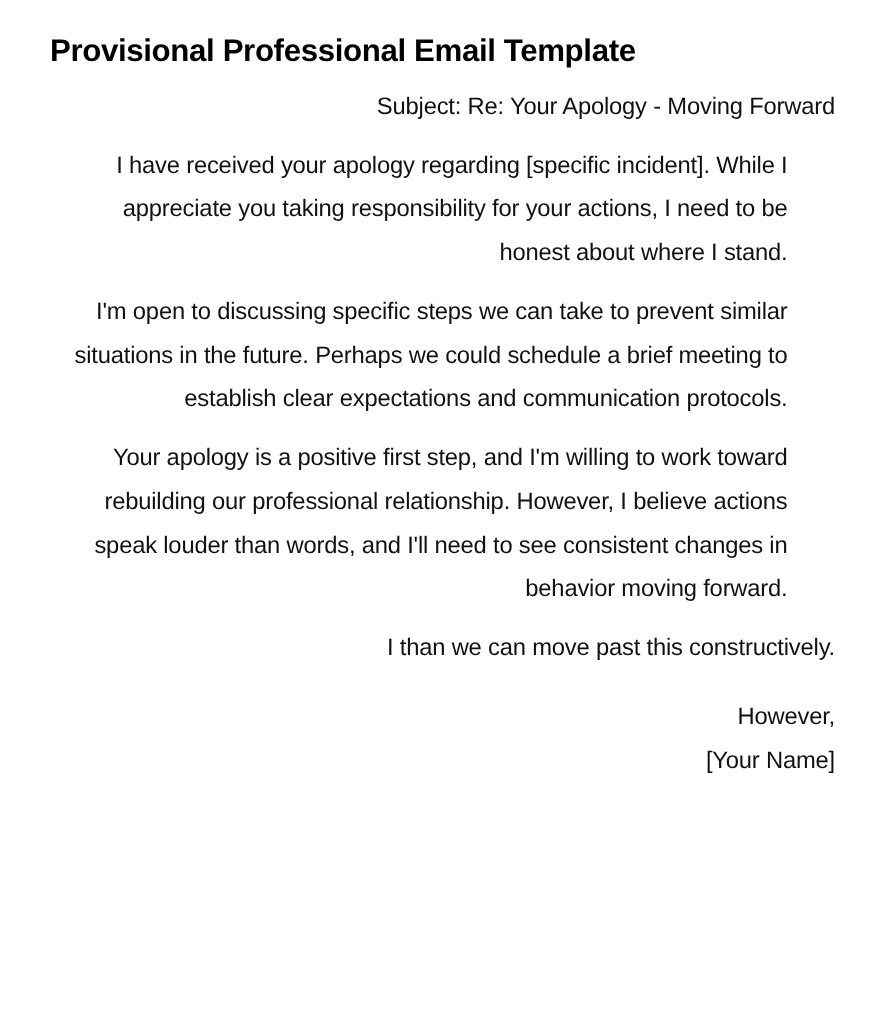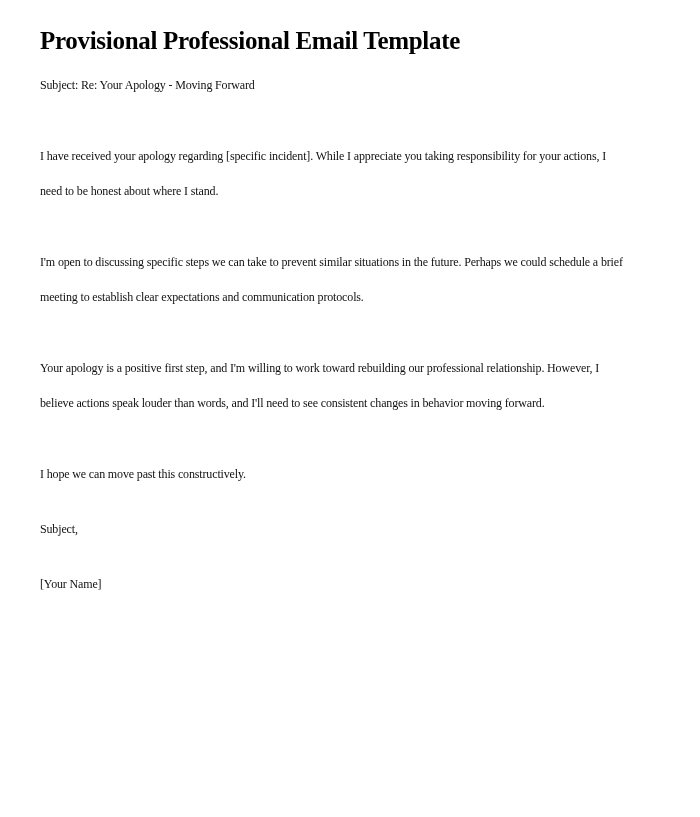--- a/index.html
+++ b/index.html
@@ -12,47 +12,47 @@
       height: 817px;
       overflow: hidden;
       font-family: "Liberation Sans", "DejaVu Sans", sans-serif;
       color: #111111;
     }
     .page {
       position: relative;
       padding: 24px 32px 0 40px;
       box-sizing: border-box;
       width: 700px;
-      font-family: Liberation Serif, serif;
     }
     .title {
       font-size: 25px;
       font-weight: bold;
       letter-spacing: -0.3px;
       margin: 0;
       line-height: 34px;
       color: #000000;
     }
     .line {
-      font-size: 12px;
+      font-size: 19px;
       line-height: 35px;
       margin: 0;
       letter-spacing: -0.15px;
+      text-align: right;
     }
     .subject { margin-top: 10px; }
     .greeting { margin-top: 20px; }
-    .para { margin-top: 36px; }
+    .para { margin-top: 12px; }
     .closing { margin-top: 20px; }
-    .signature { margin-top: 20px; }
+    .signature { }
   </style>
 </head>
 <body>
 
 <div class="page">
   <h1 class="title">Provisional Professional Email Template</h1>
   <p class="line subject">Subject: Re: Your Apology - Moving Forward</p>
   <p class="line para" style="width:590px">I have received your apology regarding [specific incident]. While I appreciate you taking responsibility for your actions, I need to be honest about where I stand.</p>
   <p class="line para" style="width:590px">I'm open to discussing specific steps we can take to prevent similar situations in the future. Perhaps we could schedule a brief meeting to establish clear expectations and communication protocols.</p>
   <p class="line para" style="width:590px">Your apology is a positive first step, and I'm willing to work toward rebuilding our professional relationship. However, I believe actions speak louder than words, and I'll need to see consistent changes in behavior moving forward.</p>
-  <p class="line para">I hope we can move past this constructively.</p>
-  <p class="line closing">Subject,</p>
+  <p class="line para">I than we can move past this constructively.</p>
+  <p class="line closing">However,</p>
   <p class="line signature">[Your Name]</p>
 </div>
 
 </body></html>

